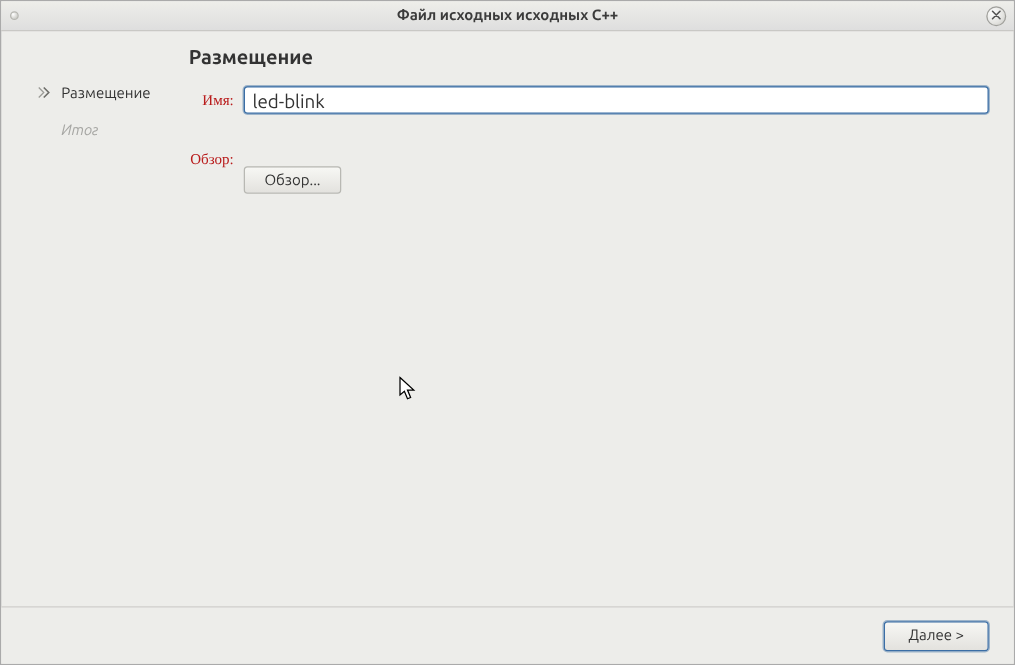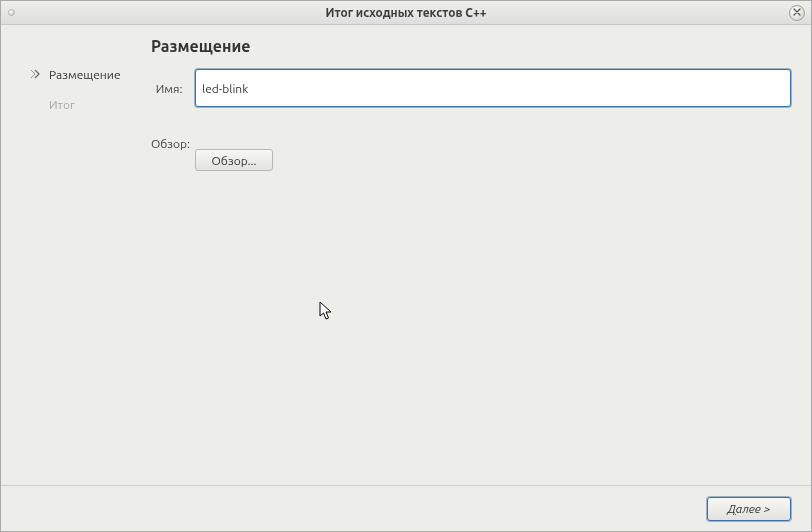--- a/index.html
+++ b/index.html
@@ -112,20 +112,21 @@
       align-items: center;
       justify-content: center;
     }
 
     .side-item-active .side-item-label {
       color: #333;
     }
 
     .side-item-inactive .side-item-label {
       color: #a6a6a3;
+      font-style: italic;
     }
 
     .side-item-label {
       font-size: 12px;
     }
 
     
     .main {
       flex: 1;
       padding-left: 18px;
@@ -143,30 +144,31 @@
 
     .field-row {
       display: flex;
       align-items: center;
       gap: 8px;
       margin-bottom: 8px;
     }
 
     .field-label {
       width: 36px;
-      text-align: center;
-      font-size: 12px;
-      color: #404040;
+      text-align: right;
+      font-size: 12px;
+      color: #b91c1c;
+      font-family: Liberation Serif, serif;
     }
 
     .text-input {
       flex: 1;
       height: 22px;
-      padding: 18px 6px;
-      font-size: 12px;
+      padding: 2px 6px;
+      font-size: 15px;
       font-family: inherit;
       color: #333;
       background: #fff;
       border: 1px solid #b8b8b3;
       border-radius: 3px;
       outline: none;
     }
 
     .text-input.focused {
       border: 1px solid #3b6ea5;
@@ -214,35 +216,34 @@
       color: #333;
       background: linear-gradient(to bottom, #f7f7f4 0%, #e3e2de 100%);
       border: 1px solid #b8b8b3;
       border-radius: 3px;
       cursor: pointer;
     }
 
     .footer-button.default {
       border: 1px solid #3b6ea5;
       box-shadow: 0 0 0 1px rgba(59,110,165,0.45);
-      font-style: italic;
     }
 
     .mnemonic {
       text-decoration: underline;
     }
   </style>
 </head>
 <body>
 
 <div class="window">
 
   <div class="titlebar">
     <div class="titlebar-dot-left"></div>
-    <div class="titlebar-title">Итог исходных текстов C++</div>
+    <div class="titlebar-title">Файл исходных исходных C++</div>
     <div class="close-button">
       <span>
         <svg width="8" height="8" viewBox="0 0 8 8">
           <path d="M1 1 L7 7 M7 1 L1 7" stroke="#555" stroke-width="1.3" stroke-linecap="round"></path>
         </svg>
       </span>
     </div>
   </div>
 
   <div class="content">

